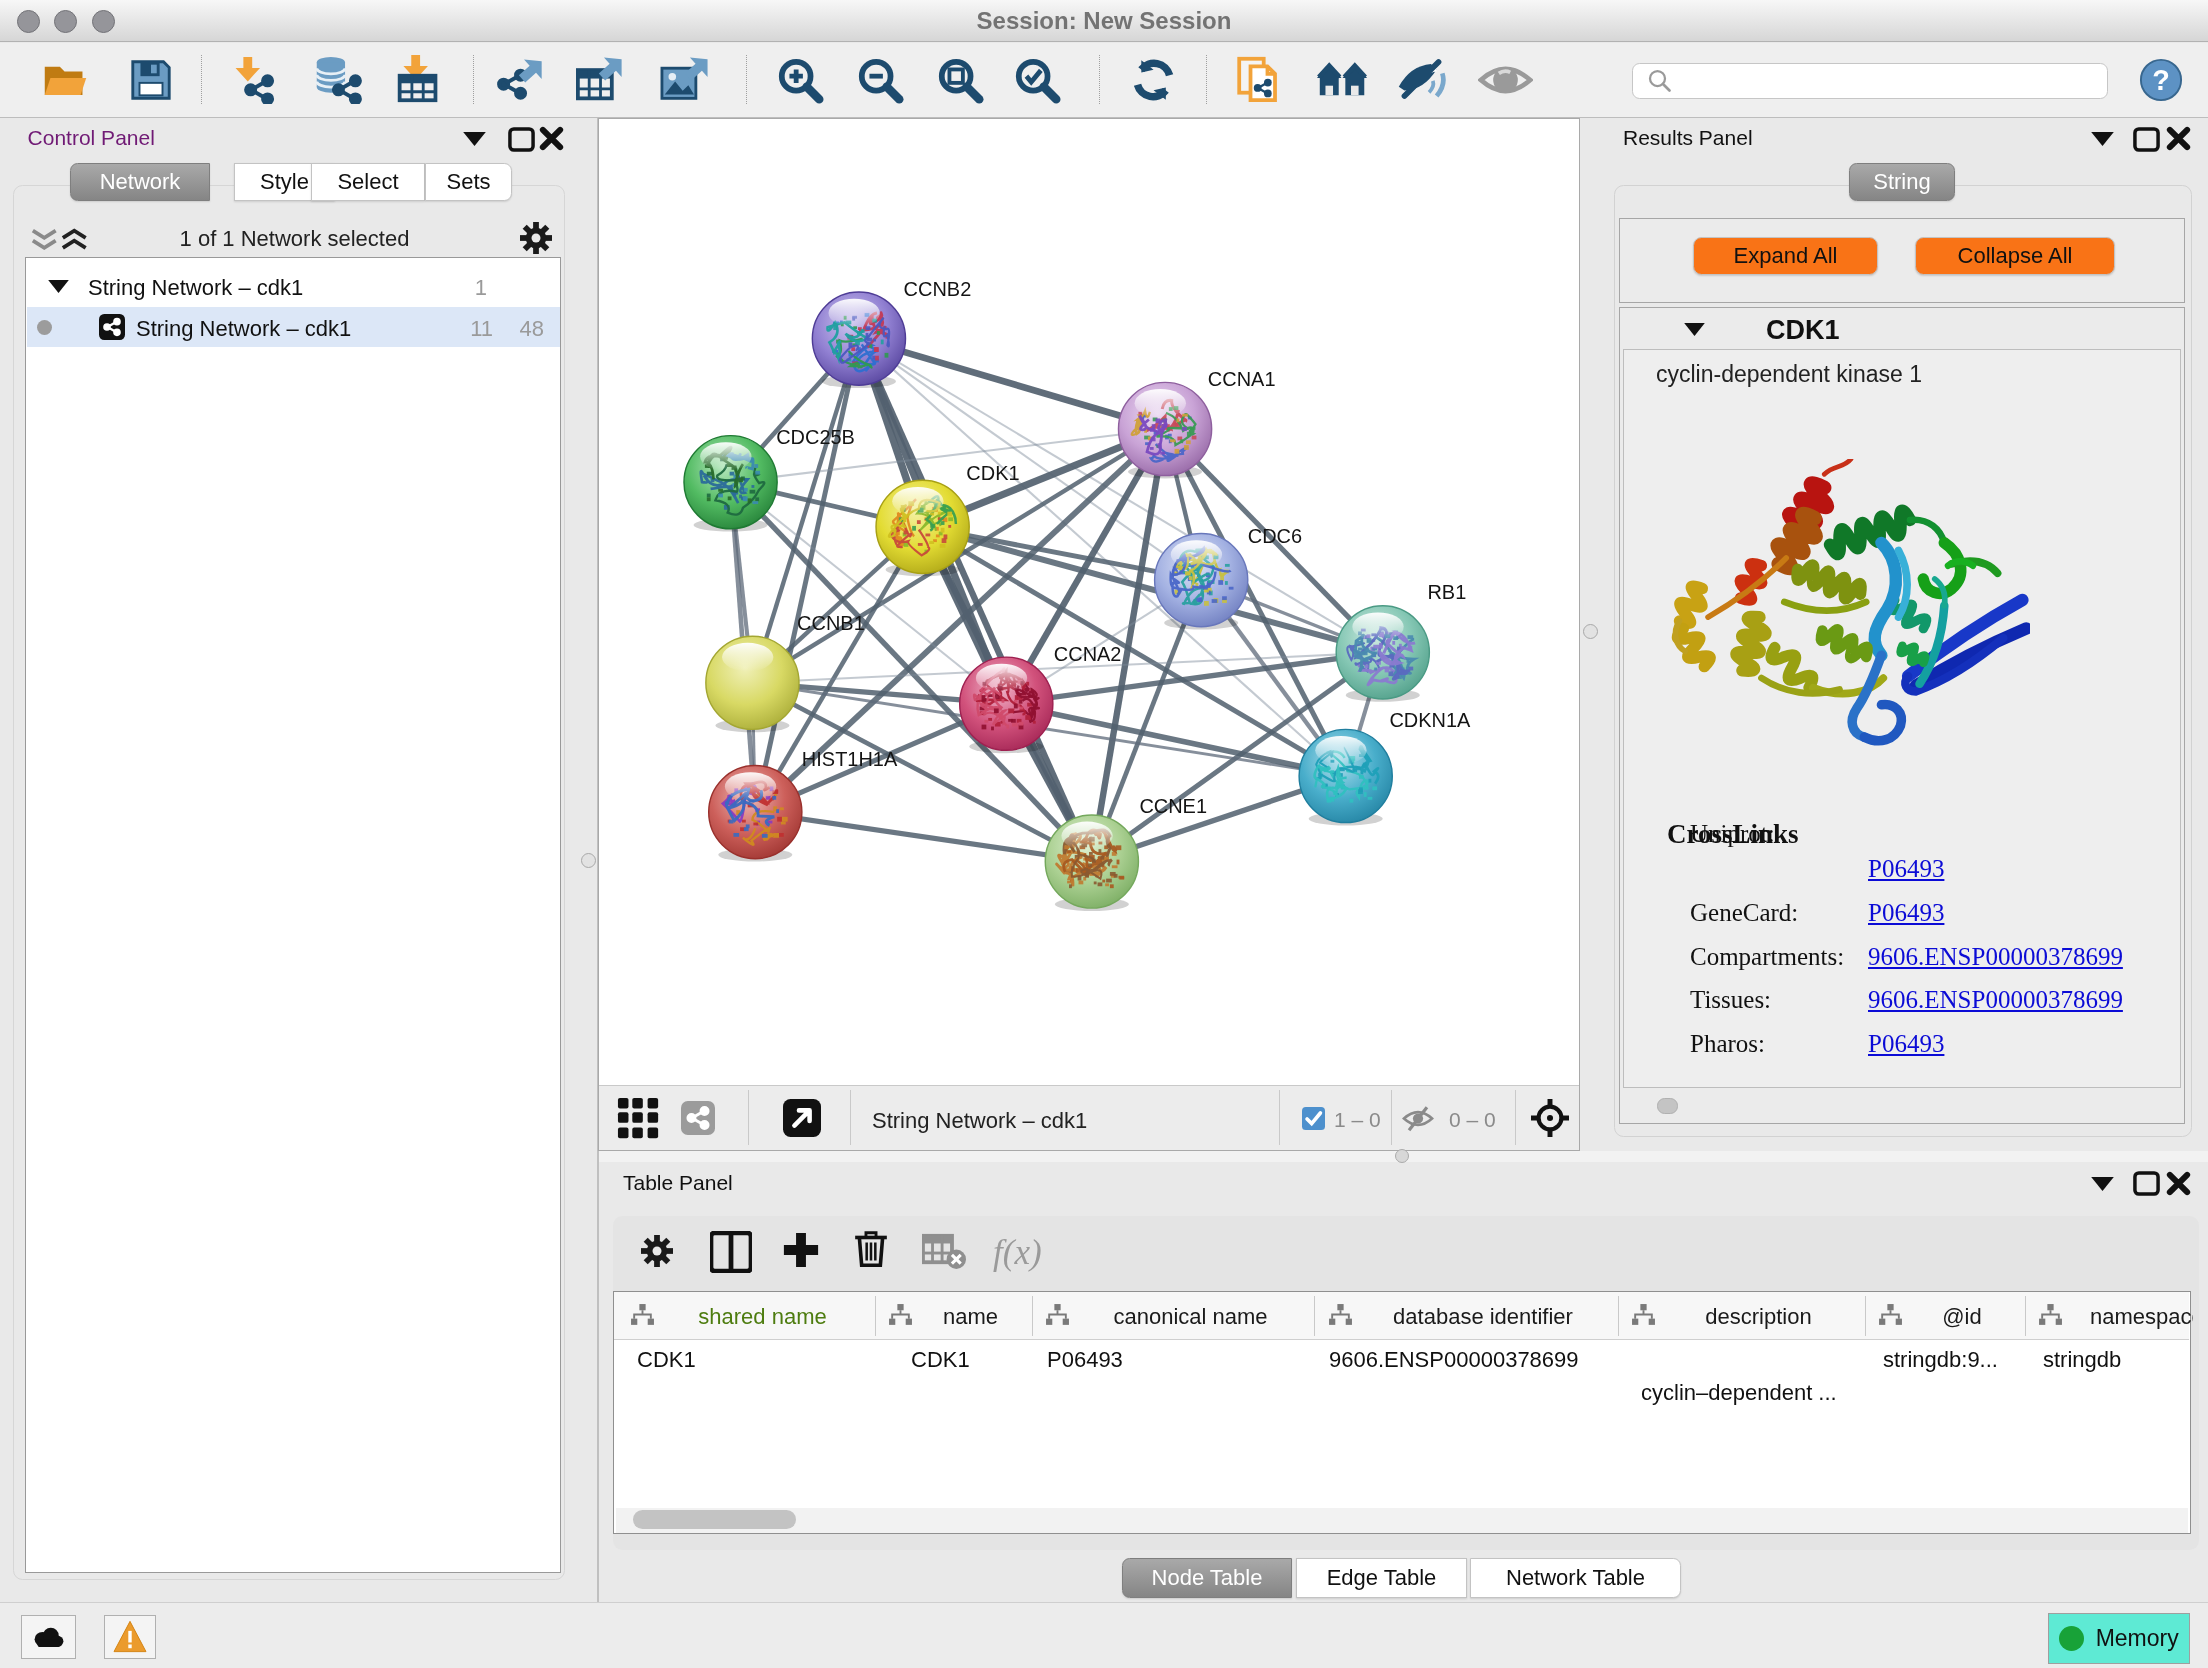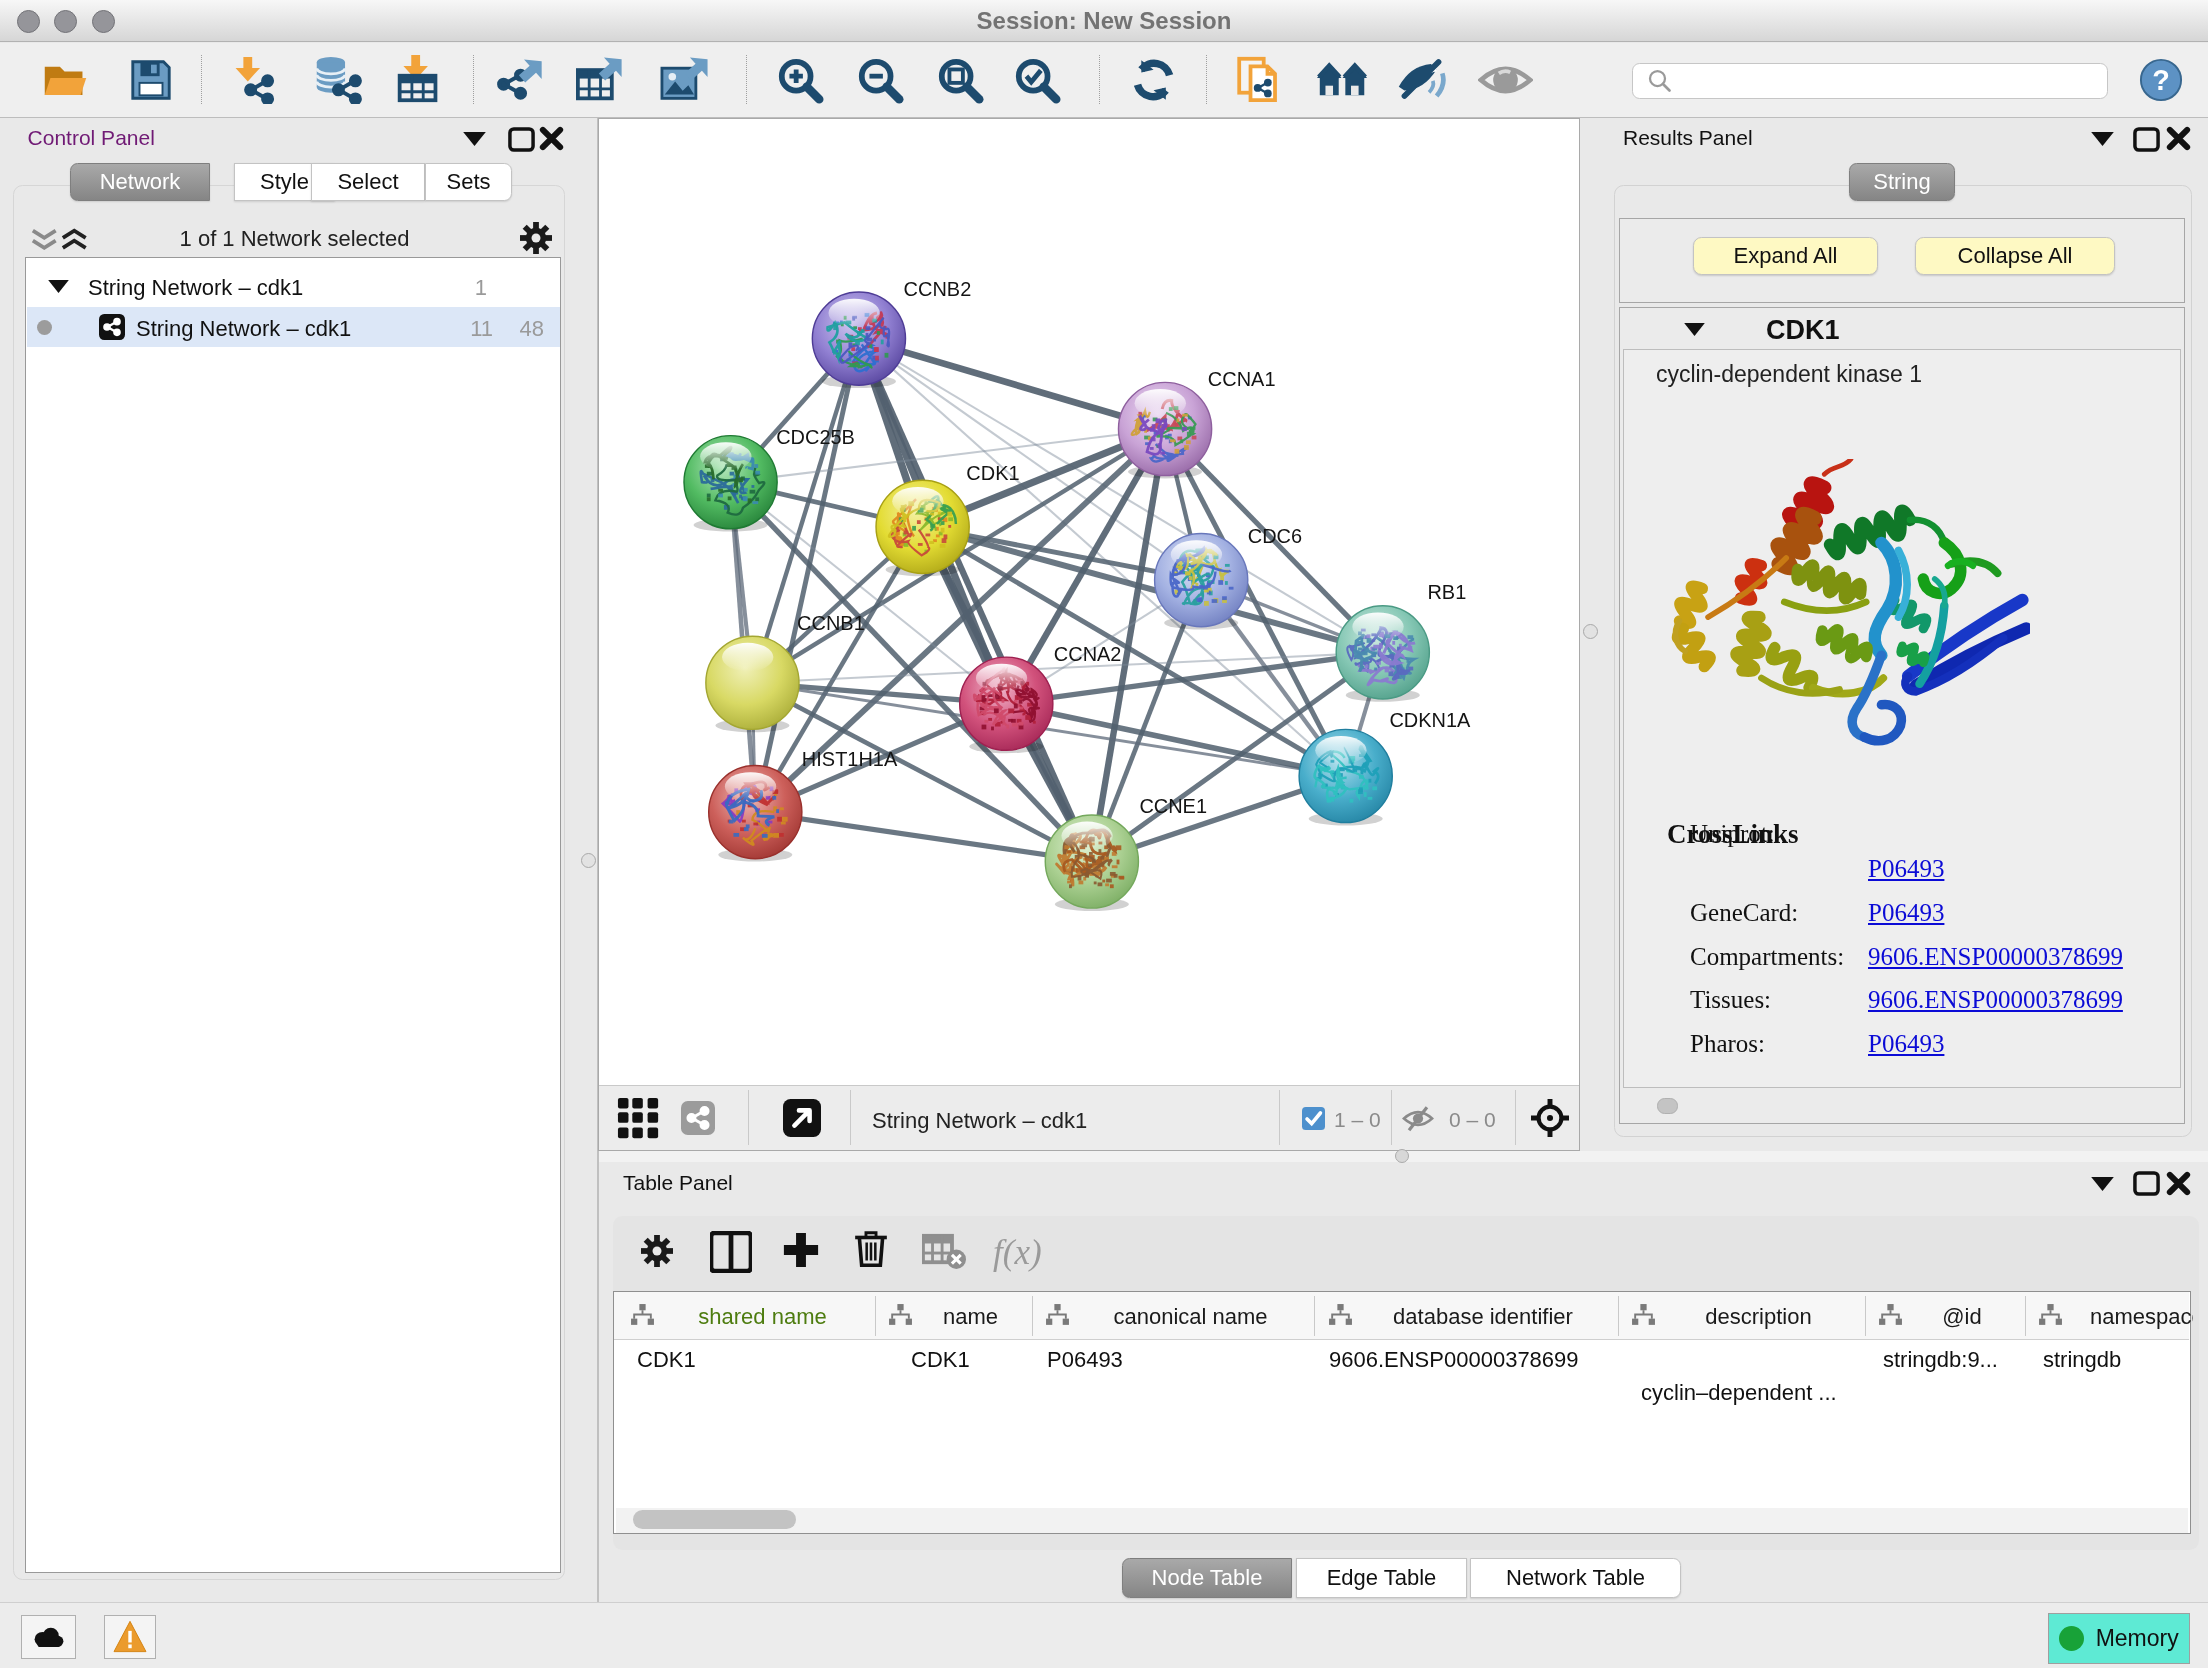--- a/index.html
+++ b/index.html
@@ -1,20 +1,20 @@
 <!DOCTYPE html>
 <html style="font-size:15px"><head><meta charset="utf-8"><title>Session: New Session</title>
 <style>
 *{margin:0;padding:0;box-sizing:border-box}
 body{font-family:"Liberation Sans",sans-serif;background:#e9e9e9;width:2208px;height:1668px;overflow:hidden;position:relative}
 .vsep{position:absolute;width:0;border-left:1.9px dotted #9f9f9f;top:55px;height:49px}
 .ssep{position:absolute;width:1px;background:#c9c9c9}
 .tab{position:absolute;z-index:5;display:flex;align-items:center;justify-content:center;font-size:22px;color:#111;background:#fff;border:1px solid #c3c3c3;box-shadow:0 1px 1.9px rgba(0,0,0,0.12)}
 .tabsel{background:linear-gradient(#a9a9a9,#858585);color:#fff;border:1px solid #7f7f7f}
-.btn{position:absolute;display:flex;align-items:center;justify-content:center;font-size:22px;color:#111;background:#fef9c3;border:1px solid #c3c3c3;border-radius:8.6px;box-shadow:0 1px 1.9px rgba(0,0,0,0.15)}
+.btn{position:absolute;display:flex;align-items:center;justify-content:center;font-size:22px;color:#111;background:#f97316;border:1px solid #c3c3c3;border-radius:8.6px;box-shadow:0 1px 1.9px rgba(0,0,0,0.15)}
 a.lnk{color:#0b0bd6;text-decoration:underline}
 </style></head><body>
 <div style="position:absolute;left:0;top:0;width:2208px;height:42px;background:linear-gradient(#f7f7f7,#d6d6d6);border-bottom:1px solid #b2b2b2;"></div>
 <div style="position:absolute;left:17px;top:9.5px;width:23px;height:23px;border-radius:50%;background:#95959a;border:1.4px solid #737378;"></div>
 <div style="position:absolute;left:54px;top:9.5px;width:23px;height:23px;border-radius:50%;background:#95959a;border:1.4px solid #737378;"></div>
 <div style="position:absolute;left:92px;top:9.5px;width:23px;height:23px;border-radius:50%;background:#95959a;border:1.4px solid #737378;"></div>
 <div style="position:absolute;left:0;top:0;width:2208px;height:42px;display:flex;align-items:center;justify-content:center;font-size:24px;font-weight:bold;color:#737373;">Session: New Session</div>
 <div style="position:absolute;left:0;top:43px;width:2208px;height:75px;background:#efefef;border-bottom:1px solid #bdbdbd;"></div>
 <div style="position:absolute;left:41px;top:57px;width:49px;height:46px;"><svg width="49" height="46" viewBox="0 0 52 48" style="">
       <path d="M4 10 L20 10 L25 15 L44 15 L44 40 L4 40 Z" fill="#c07b12"></path>

